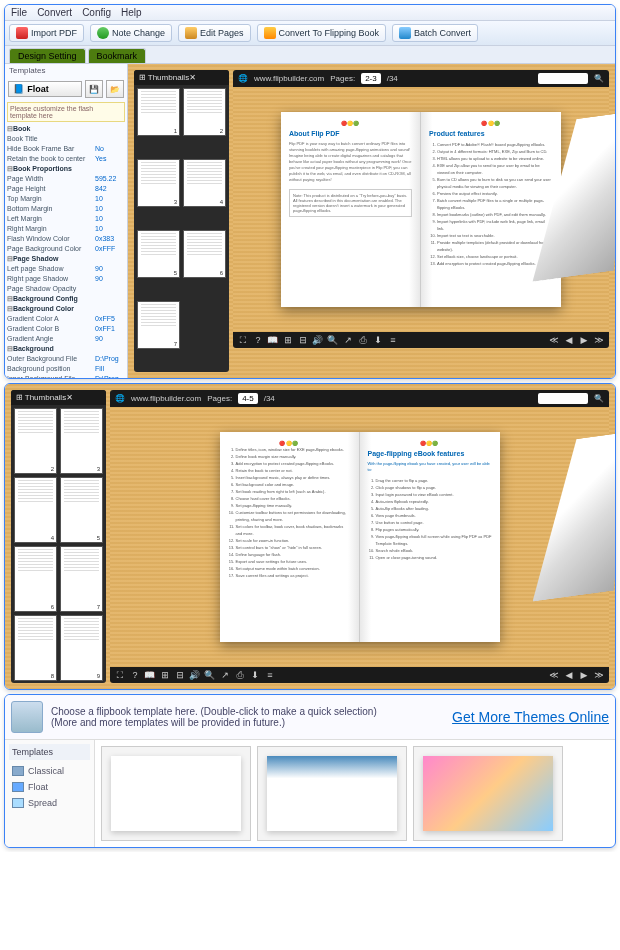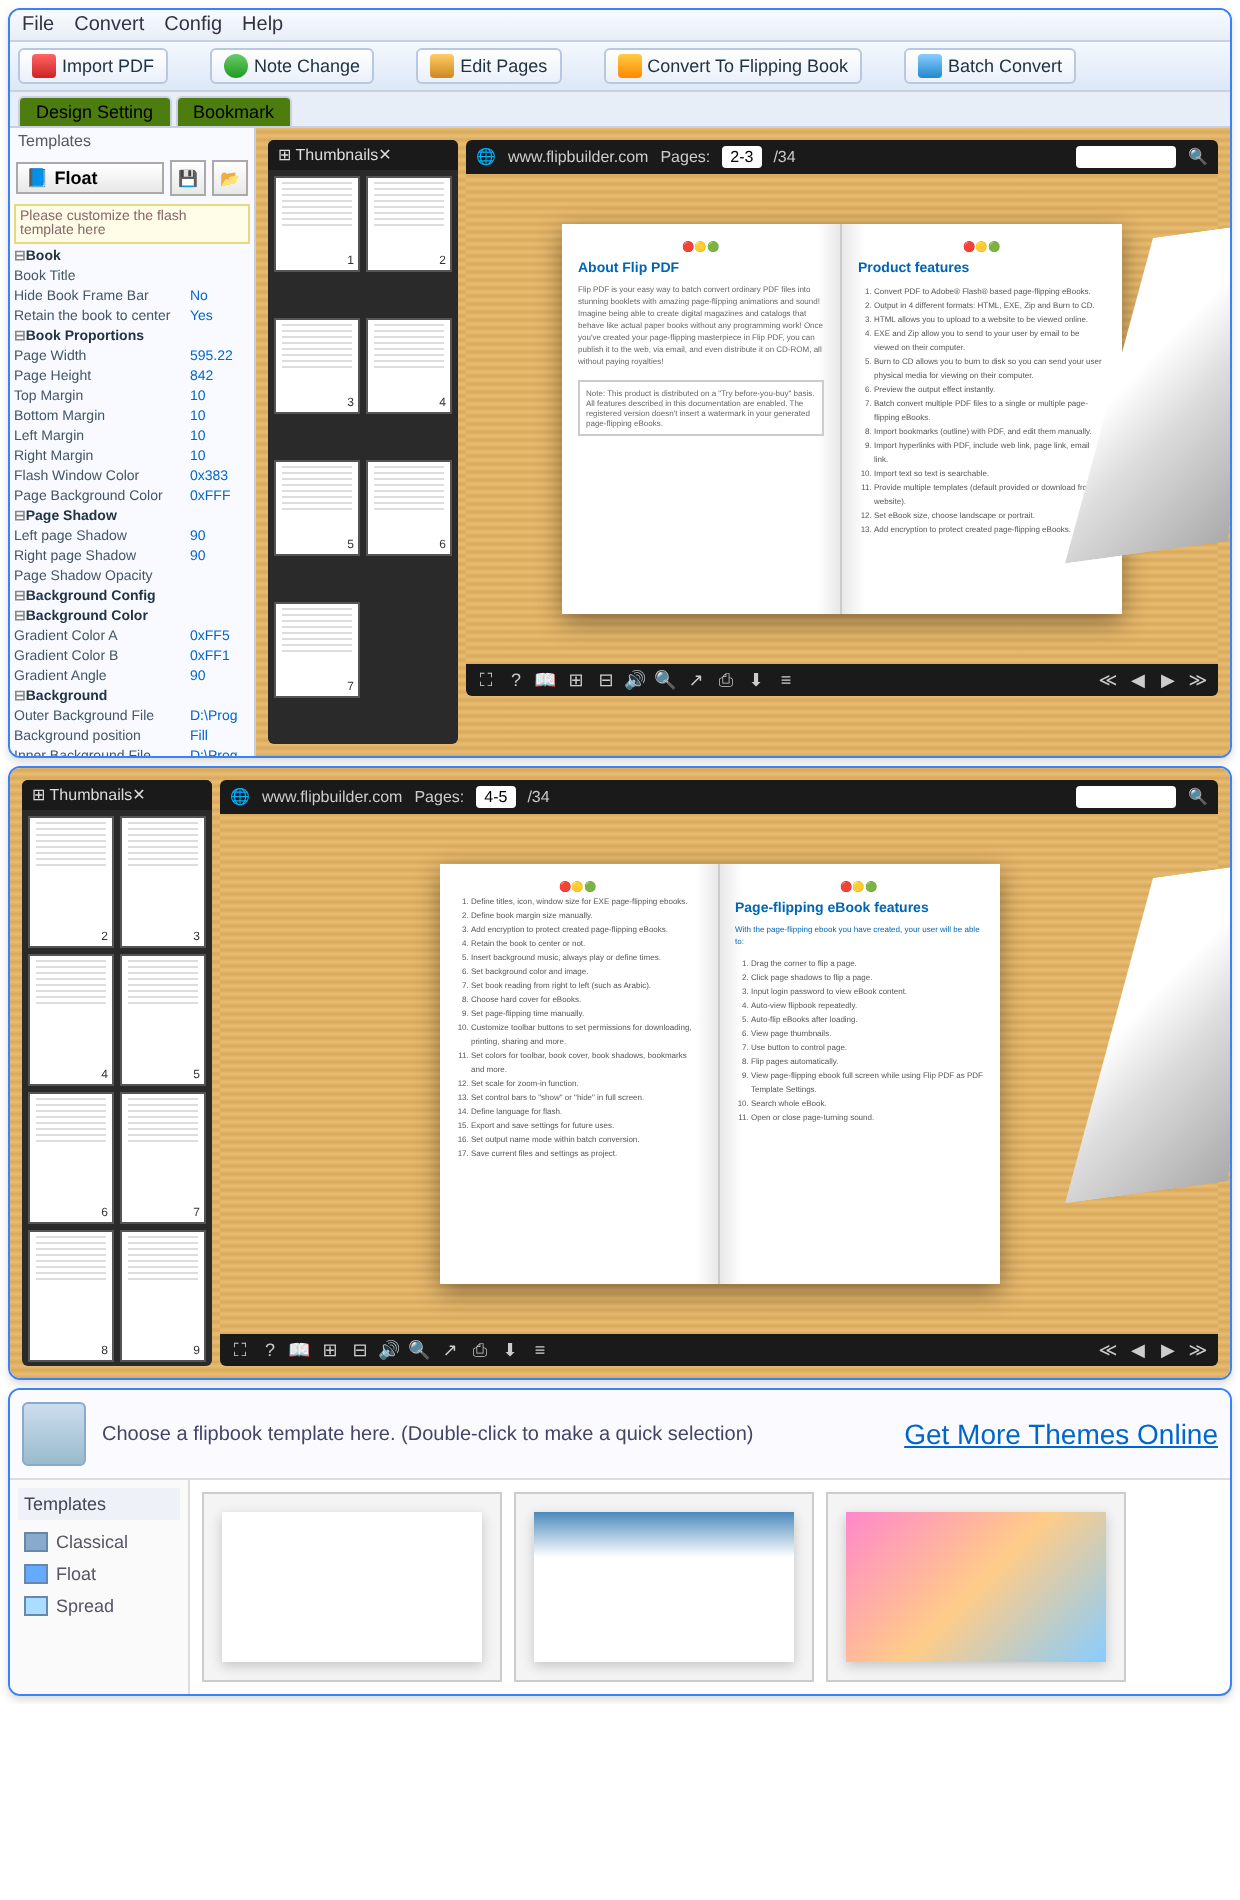--- a/index.html
+++ b/index.html
@@ -1,20 +1,20 @@
 <!DOCTYPE html>
 <html><head>
 <meta charset="utf-8">
 <style>
 *{box-sizing:border-box;margin:0;padding:0;font-family:Tahoma,Arial,sans-serif}
 body{background:#fff;width:620px}
 .panel{border:1px solid #3b82f6;border-radius:6px;margin:4px;overflow:hidden;box-shadow:0 2px 4px rgba(0,0,0,.15)}
 .menubar{background:linear-gradient(#f8faff,#e8eef8);border-bottom:1px solid #c8d0e0;padding:2px 6px;font-size:10px;color:#334;display:flex;gap:10px}
 .menubar span{cursor:default}
-.toolbar{background:linear-gradient(#f4f8ff,#dde8f6);border-bottom:1px solid #c8d0e0;padding:3px 4px;display:flex;gap:21px}
+.toolbar{background:linear-gradient(#f4f8ff,#dde8f6);border-bottom:1px solid #c8d0e0;padding:3px 4px;display:flex;gap:6px}
 .tbtn{display:flex;align-items:center;gap:3px;padding:2px 6px;border:1px solid #b8c8e0;border-radius:3px;background:linear-gradient(#fff,#eaf0fa);font-size:9px;color:#234;cursor:pointer}
 .tbtn .ic{width:12px;height:12px;display:inline-block}
 .tabs{background:#e8eef8;font-size:9px;padding:2px 0 0 4px;display:flex;gap:2px;border-bottom:1px solid #c8d0e0}
 .tab{padding:2px 8px;background:#4d7c0f;border:1px solid #c8d0e0;border-bottom:none;border-radius:3px 3px 0 0;cursor:pointer}
 .main{display:flex}
 .sidebar{width:123px;background:#f8faff;border-right:1px solid #c8d0e0;font-size:8px}
 .tmplrow{display:flex;align-items:center;gap:3px;padding:3px}
 .tmplbtn{flex:1;border:1px solid #aaa;background:linear-gradient(#fff,#e8e8e8);padding:2px 4px;display:flex;align-items:center;gap:3px;font-size:9px;font-weight:bold}
 .sqbtn{width:18px;height:18px;border:1px solid #aaa;background:linear-gradient(#fff,#e8e8e8);display:flex;align-items:center;justify-content:center}
 .hint{background:#fffce8;border:1px solid #e8d880;padding:2px;color:#866;font-size:7px;margin:1px 2px}
@@ -527,20 +527,21 @@
         <span class="bic">≫</span>
       </div>
   </div>
 </div>
 
 <div class="panel">
   <div class="banner">
     <div class="bic2"></div>
     <div class="btxt">
       <div>Choose a flipbook template here. (Double-click to make a quick selection)</div>
+      <div>(More and more templates will be provided in future.)</div>
     </div>
     <a href="#">Get More Themes Online</a>
   </div>
   <div class="tmplarea">
     <div class="tmplside">
       <div class="hd">Templates</div>
       <div class="it">
           <span class="sq"></span>
           <span>Classical</span>
         </div>

